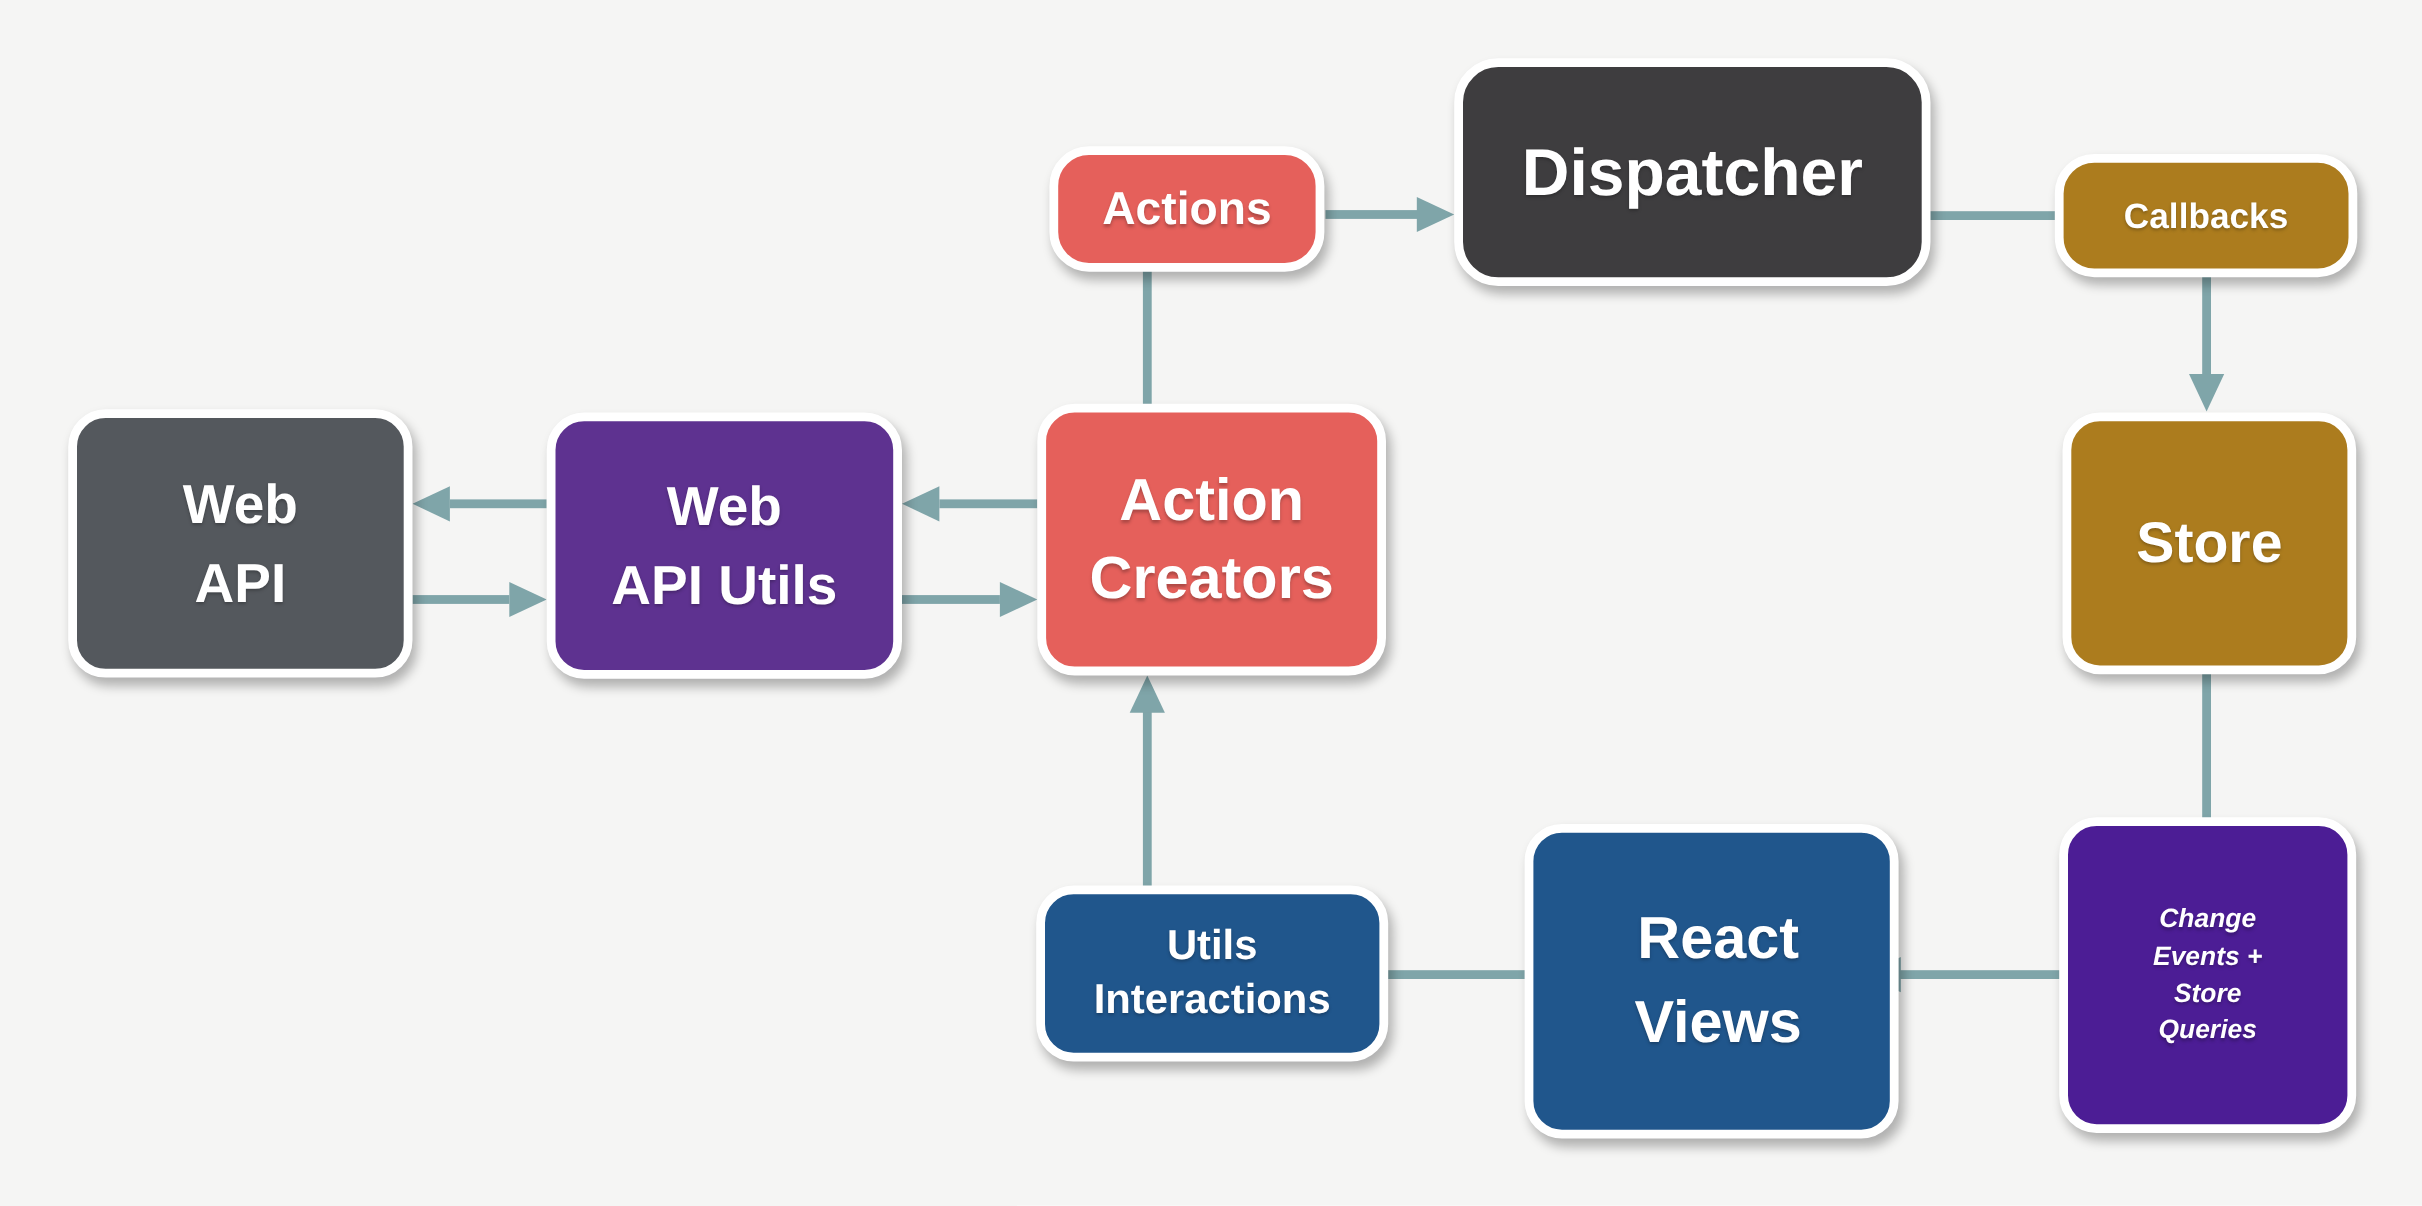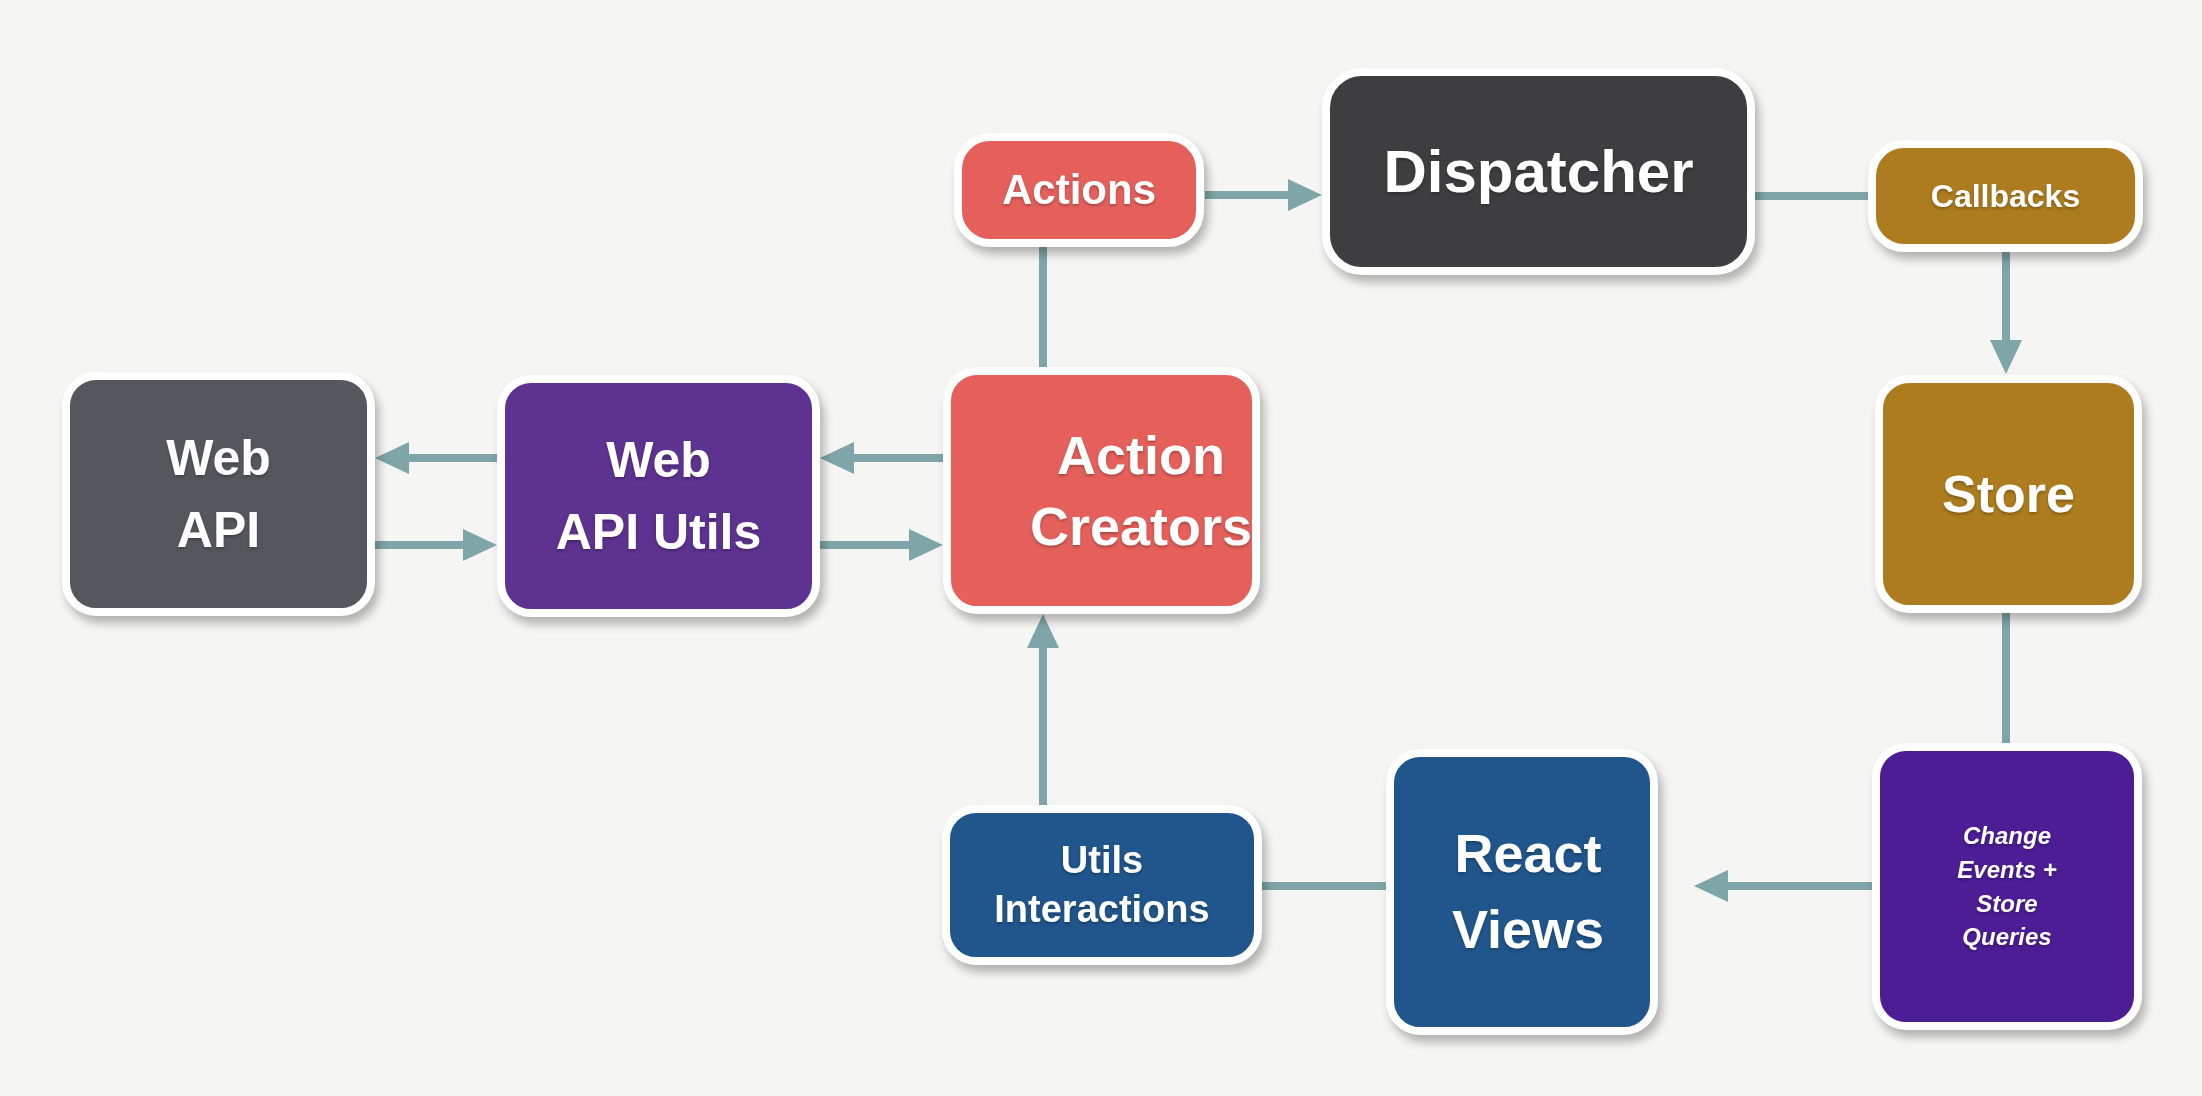--- a/index.html
+++ b/index.html
@@ -80,49 +80,49 @@
   <div class="node" style="left: 62px; top: 372px; width: 313px; height: 244px; font-size: 50px; line-height: 1.45; background: rgb(84, 88, 93);">
     <span class="label">Web
 API</span>
   </div>
 
   <div class="node" style="left: 497px; top: 375px; width: 323px; height: 242px; font-size: 50px; line-height: 1.45; background: rgb(94, 50, 144);">
     <span class="label">Web
 API Utils</span>
   </div>
 
-  <div class="node" style="left: 943px; top: 367px; width: 317px; height: 247px; font-size: 54px; line-height: 1.3; background: rgb(229, 96, 91); justify-content: flex-end;">
+  <div class="node" style="left: 943px; top: 367px; width: 317px; height: 247px; font-size: 54px; line-height: 1.3; background: rgb(229, 96, 91);">
     <span class="label">Action
 Creators</span>
   </div>
 
   <div class="node pill" style="left: 954px; top: 133px; width: 250px; height: 114px; font-size: 42px; background: rgb(229, 96, 91);">
     <span class="label">Actions</span>
   </div>
 
-  <div class="node" style="left: 1322px; top: 68px; width: 433px; height: 207px; font-size: 60px; border-radius: 40px; background: rgb(62, 61, 63);">
+  <div class="node" style="left: 1322px; top: 53px; width: 433px; height: 207px; font-size: 60px; border-radius: 40px; background: rgb(62, 61, 63);">
     <span class="label">Dispatcher</span>
   </div>
 
   <div class="node pill" style="left: 1868px; top: 140px; width: 275px; height: 112px; font-size: 32px; background: rgb(172, 124, 30);">
     <span class="label">Callbacks</span>
   </div>
 
   <div class="node" style="left: 1875px; top: 375px; width: 267px; height: 238px; font-size: 52px; background: rgb(172, 124, 30);">
     <span class="label">Store</span>
   </div>
 
   <div class="node" style="left: 1872px; top: 743px; width: 270px; height: 287px; font-size: 24px; line-height: 1.4; background: #4c1d95; font-style: italic;">
     <span class="label">Change
 Events +
 Store
 Queries</span>
   </div>
 
-  <div class="node" style="left: 1386px; top: 749px; width: 272px; height: 286px; font-size: 54px; line-height: 1.4; background: rgb(32, 86, 140); padding-left: 12px;">
+  <div class="node" style="left: 1386px; top: 749px; width: 340px; height: 286px; font-size: 54px; line-height: 1.4; background: rgb(32, 86, 140); padding-left: 12px;">
     <span class="label">React
 Views</span>
   </div>
 
   <div class="node" style="left: 942px; top: 805px; width: 320px; height: 160px; font-size: 38px; line-height: 1.3; background: rgb(32, 86, 140);">
     <span class="label">Utils
 Interactions</span>
   </div>
 
 </div>

